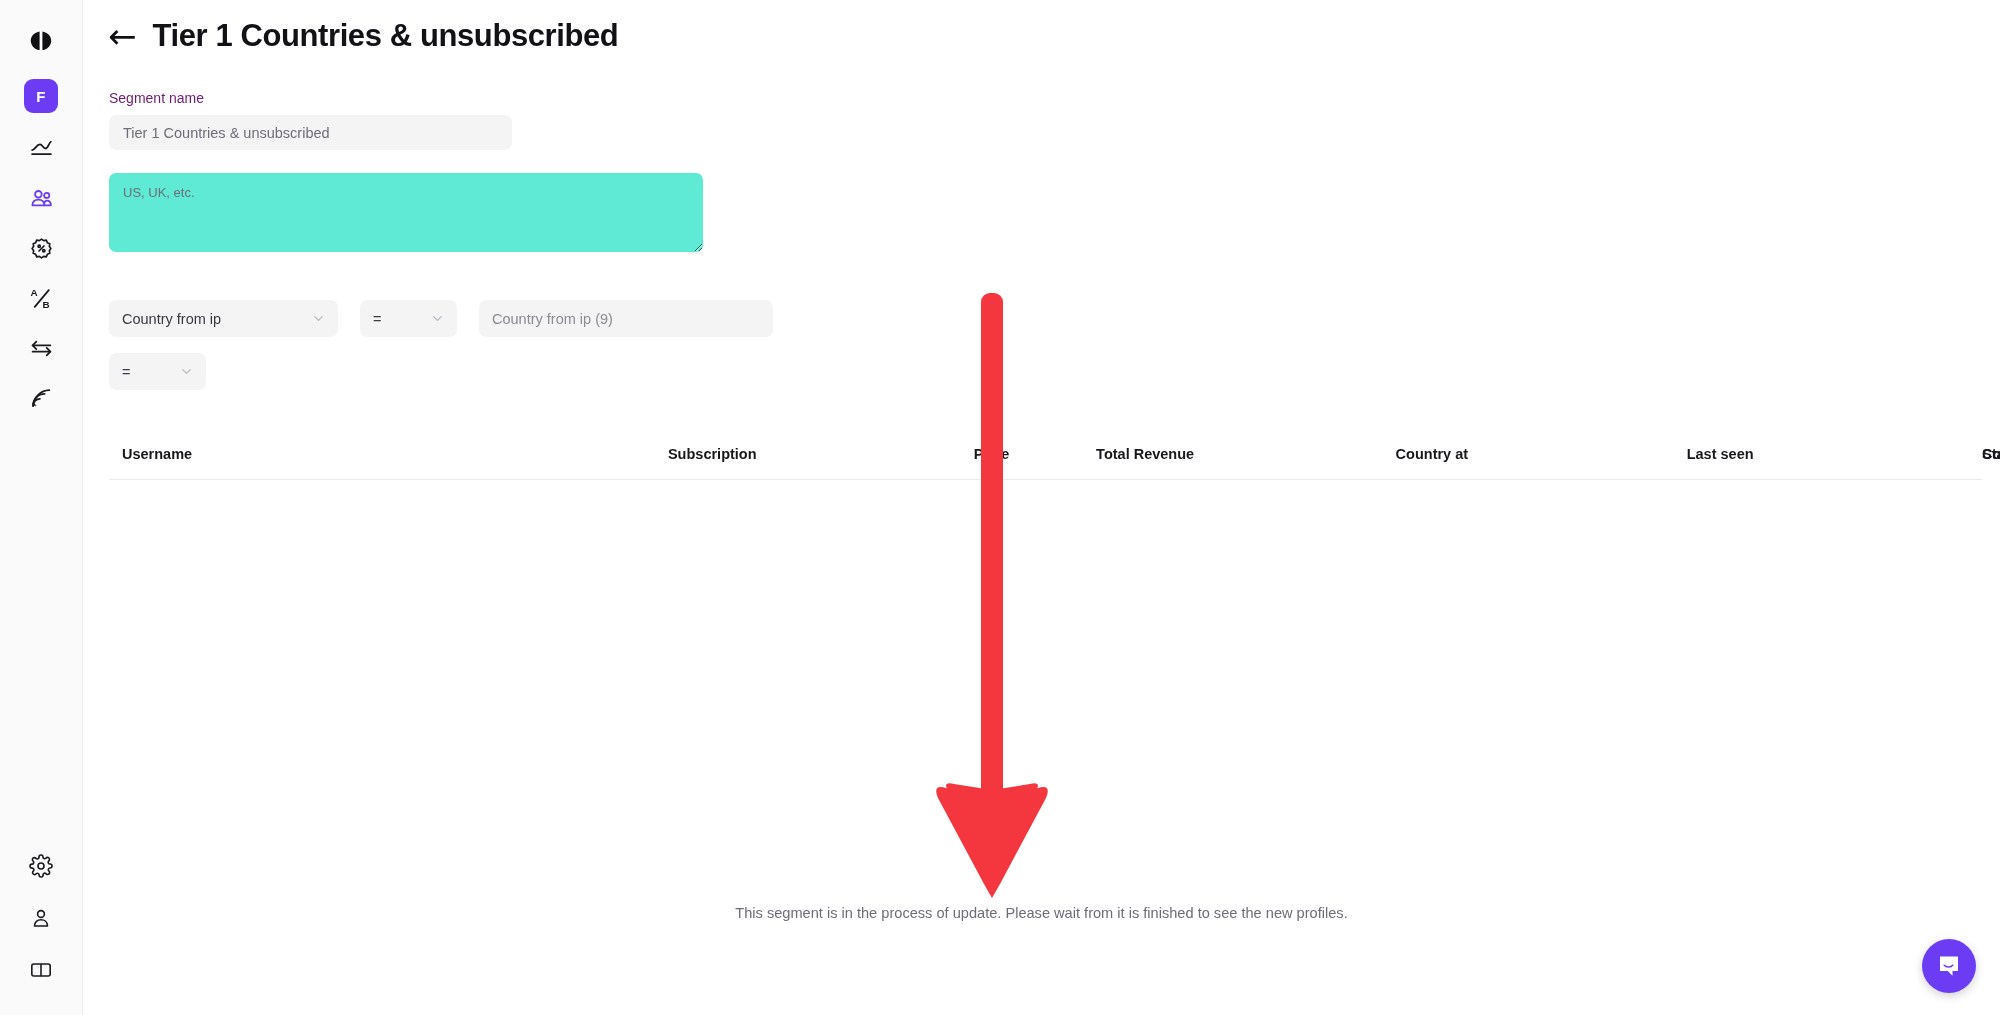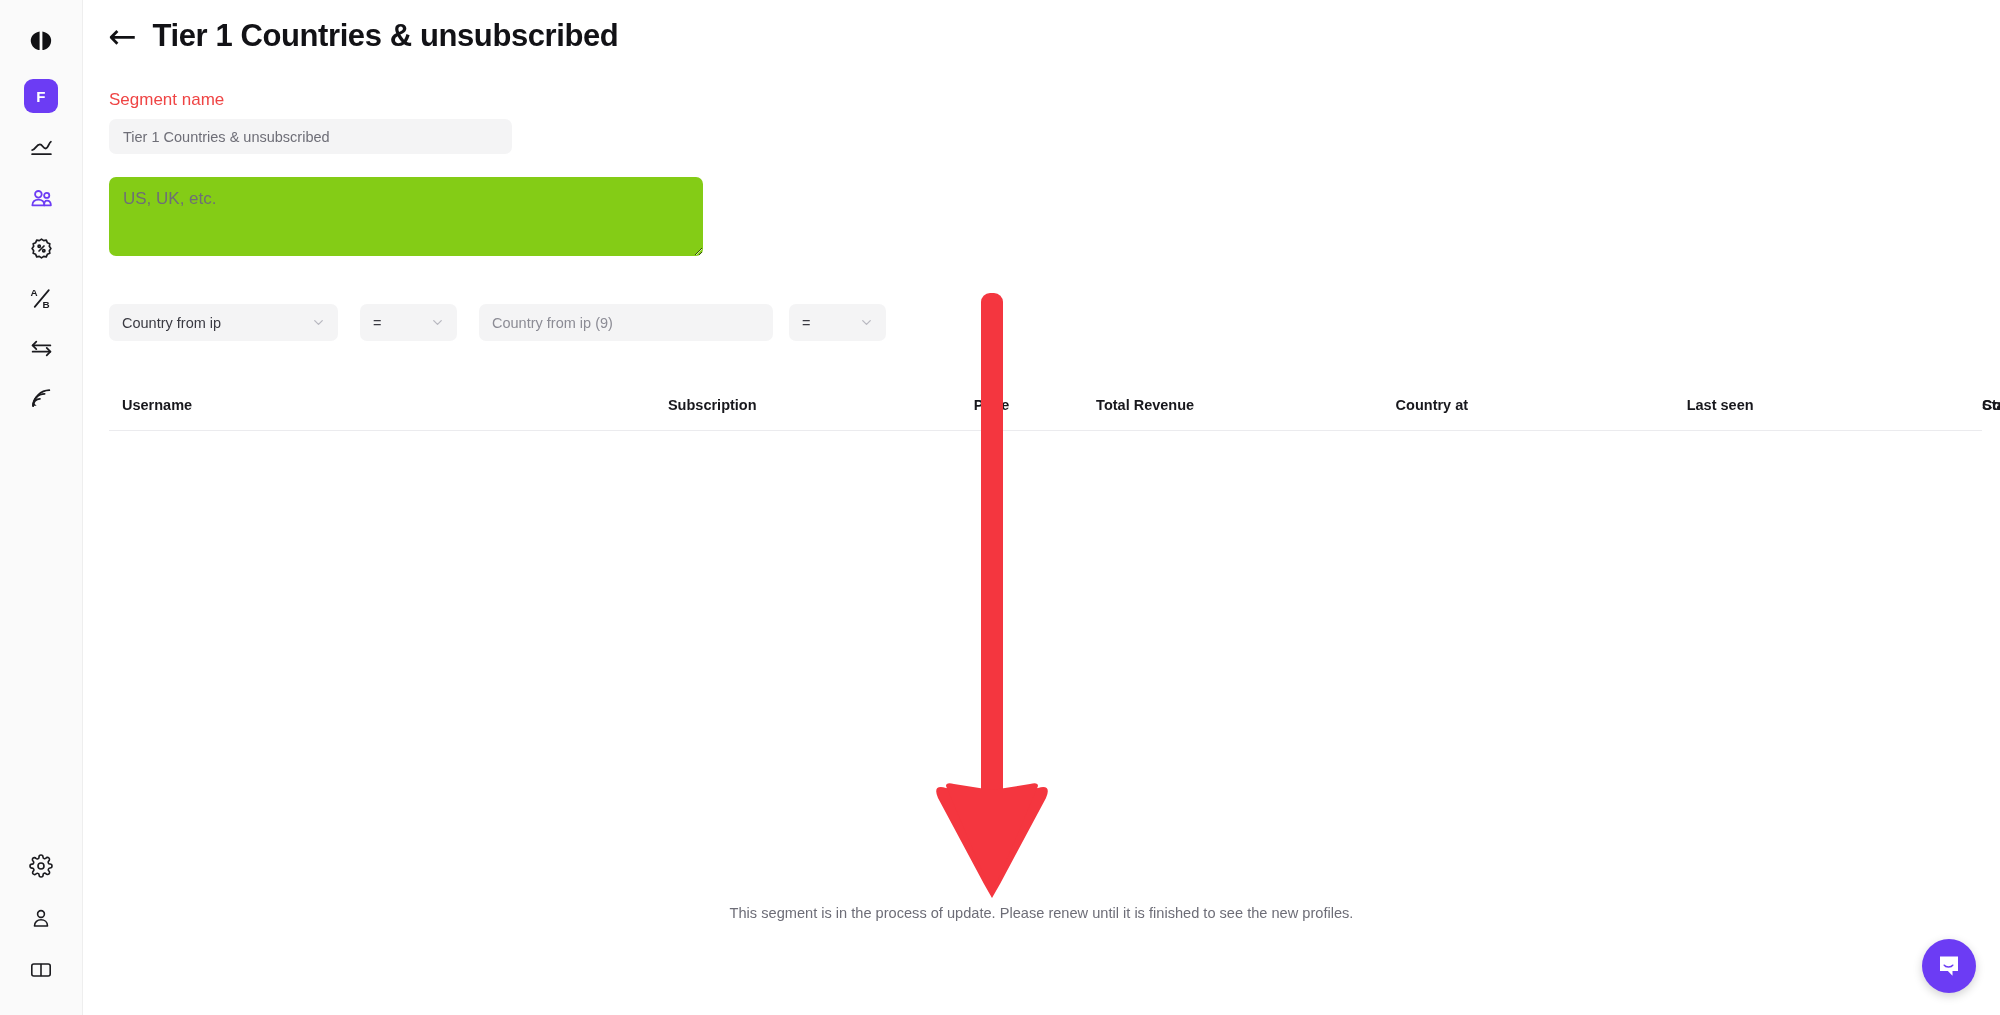--- a/index.html
+++ b/index.html
@@ -52,42 +52,42 @@
     font-size: 34px; line-height: 1; color: #111114; font-weight: 400;
     font-family: "DejaVu Sans", sans-serif;
   }
   .page-title {
     font-size: 31px; font-weight: 700; color: #121216; letter-spacing: -0.4px;
     white-space: nowrap;
   }
 
   .form-area { padding-left: 26px; padding-top: 36px; }
   .field-label {
-    font-size: 17px; color: #ef4444; margin-bottom: 9px; font-weight: 400;
+    font-size: 14px; color: #701a75; margin-bottom: 9px; font-weight: 400;
   }
   .text-input {
     width: 403px; height: 35px;
     background: #f4f4f5; border: none; border-radius: 7px;
     padding: 0 14px; font-size: 14.5px; color: #5f5f68;
     font-family: "Liberation Sans", sans-serif;
     outline: none;
   }
   .text-input::placeholder { color: #6e6e77; }
   .desc-wrap { margin-top: 23px; }
   .desc-input {
     width: 594px; height: 79px;
-    background: #84cc16; border: none; border-radius: 7px;
-    padding: 12px 14px; font-size: 17px; color: #5f5f68;
+    background: #5eead4; border: none; border-radius: 7px;
+    padding: 12px 14px; font-size: 13px; color: #5f5f68;
     font-family: "Liberation Sans", sans-serif;
     resize: vertical; outline: none; display: block;
   }
   .desc-input::placeholder { color: #6e6e77; }
 
   
-  .filters { margin-top: 48px; display: flex; gap: 16px; }
+  .filters { margin-top: 48px; display: flex; flex-direction: column; gap: 16px; }
   .filter-row { display: flex; align-items: center; gap: 22px; }
   .select-box {
     background: #f4f4f5; border-radius: 7px; height: 37px;
     display: flex; align-items: center; justify-content: space-between;
     padding: 0 13px; font-size: 14.5px; color: #3a3a42;
   }
   .select-field  { width: 229px; }
   .select-op     { width: 97px; }
   .value-box {
     width: 294px; height: 37px; background: #f4f4f5; border-radius: 7px;
@@ -293,21 +293,21 @@
             <th class="col-expires">Country at</th>
             <th class="col-lastseen">Last seen</th>
             <th class="col-country">Country</th>
             <th class="col-state">State</th>
           </tr>
         </thead>
         <tbody></tbody>
       </table>
     </div>
 
-    <div class="status-msg">This segment is in the process of update. Please renew until it is finished to see the new profiles.</div>
+    <div class="status-msg">This segment is in the process of update. Please wait from it is finished to see the new profiles.</div>
 
     <div class="intercom">
       <svg width="28" height="28" viewBox="0 0 28 28">
         <path d="M5 4.5 h18 v14.5 h-5.5 l0 4.8 -4.6 -4.8 H5 Z" fill="#ffffff"></path>
         <path d="M9.2 13.2 C10.6 15.6 16.4 15.6 17.8 13.2" fill="none" stroke="#6c3cf4" stroke-width="1.5" stroke-linecap="round"></path>
       </svg>
     </div>
 
   </main>
 

